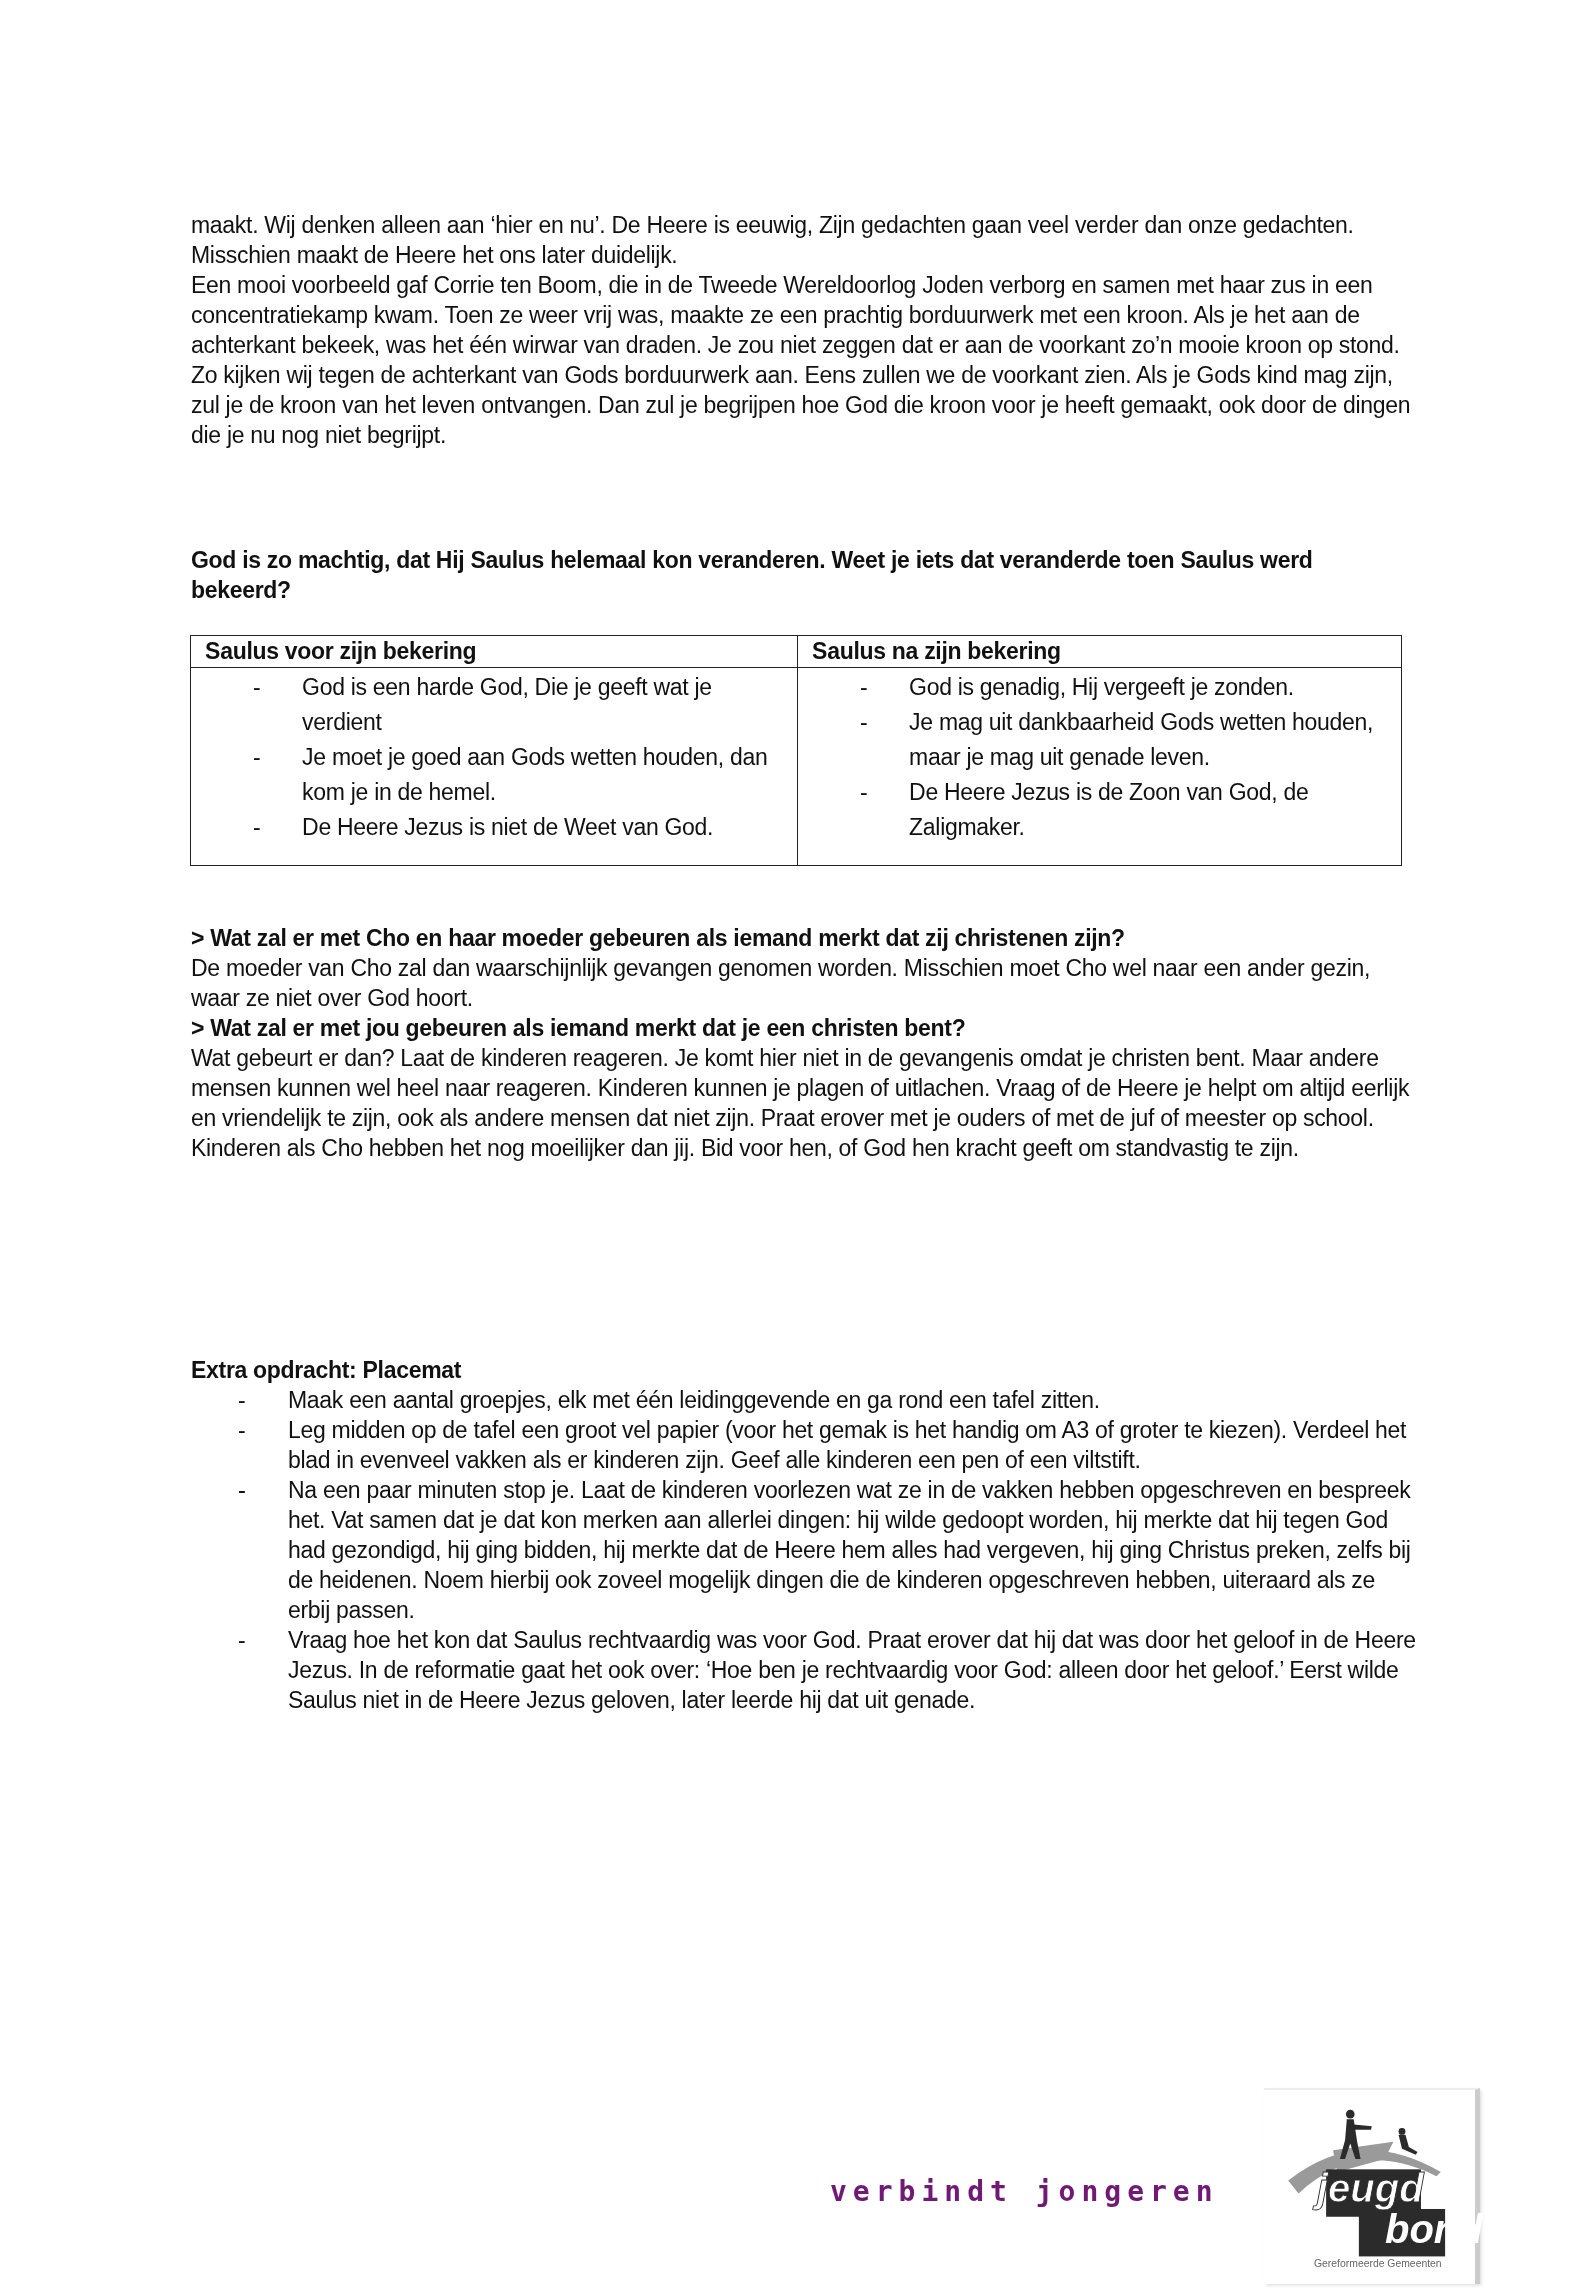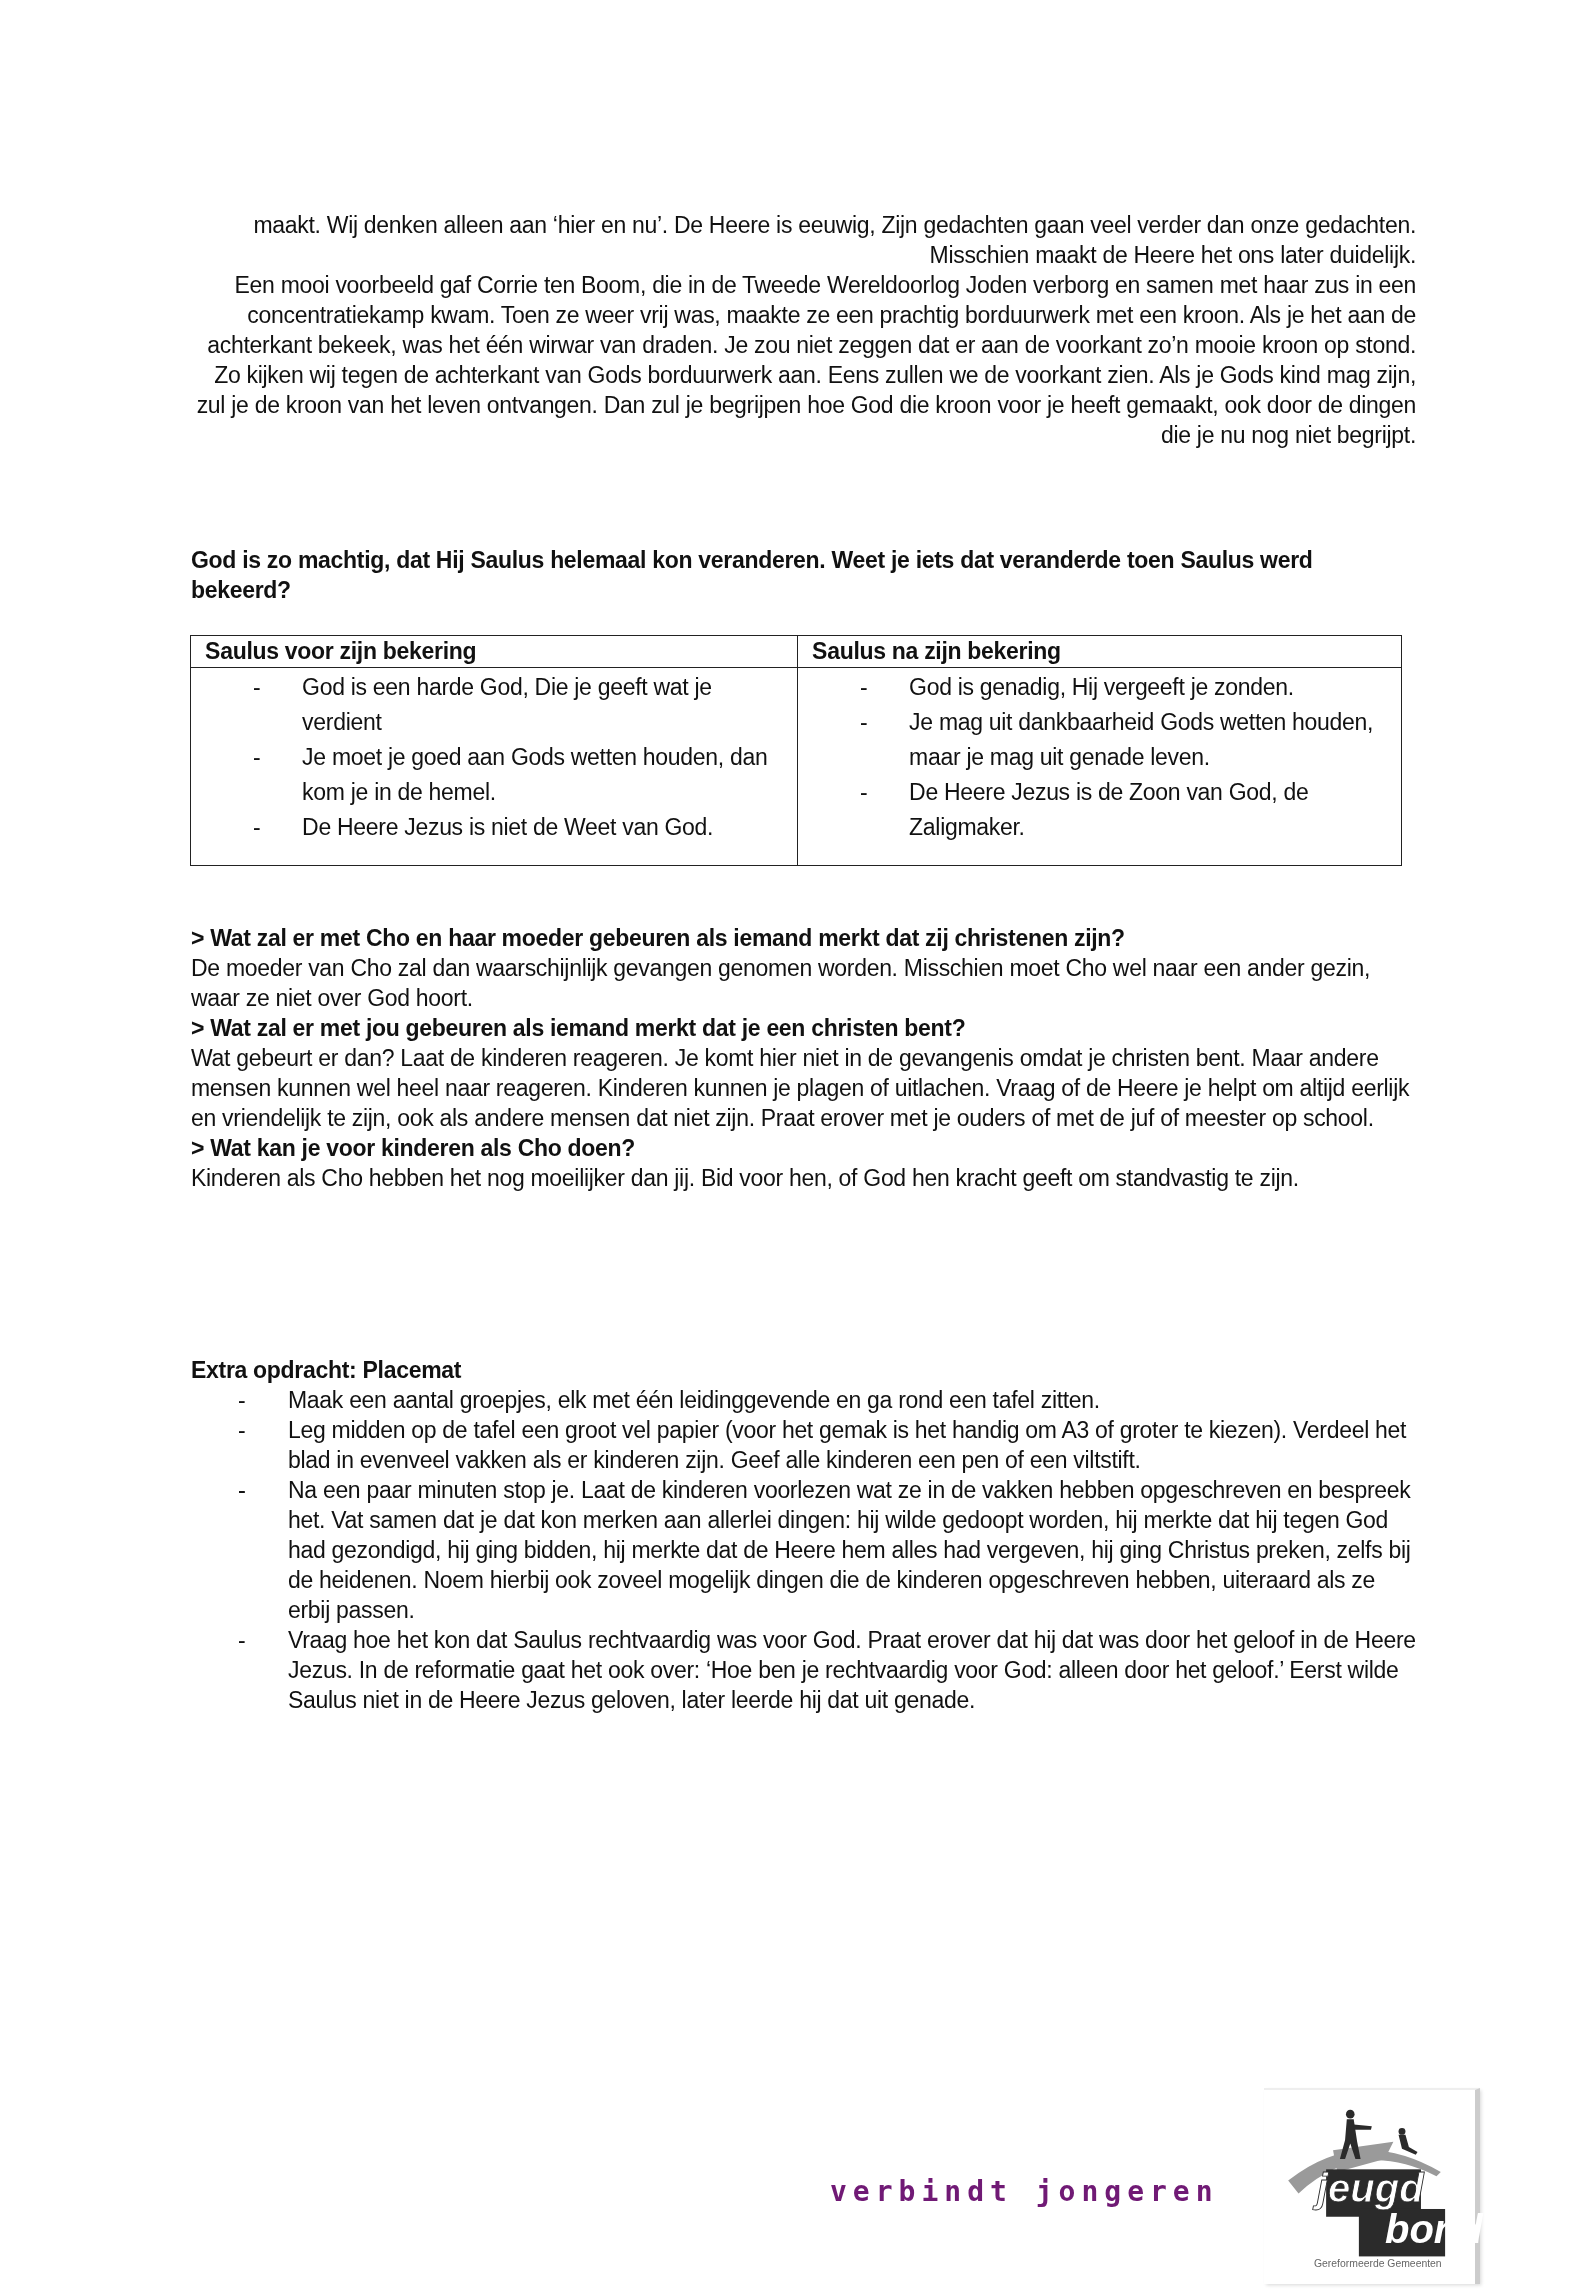--- a/index.html
+++ b/index.html
@@ -1,21 +1,21 @@
 <!DOCTYPE html>
 <html style="font-size:14px"><head>
 <meta charset="utf-8">
 <style>
   html, body { margin: 0; padding: 0; background: #ffffff; }
   body { width: 1592px; height: 2295px; position: relative; overflow: hidden;
          font-family: "Liberation Sans", "DejaVu Sans", sans-serif; color: #111; }
   .page { position: absolute; left: 191px; top: 0; width: 1225px; }
   .p { font-size: 23px; line-height: 30px; letter-spacing: -0.3px; margin: 0; }
   .b { font-weight: bold; }
-  #intro { position: absolute; top: 210px; left: 0; width: 1225px; text-align: right; }
+  #intro { position: absolute; top: 210px; left: 0; width: 1225px; }
   #q1 { position: absolute; top: 545px; left: 0; width: 1225px; }
   table.cmp { position: absolute; top: 635px; left: -0.9px; width: 1212px; border-collapse: collapse; padding-left: 47px; }
   table.cmp td, table.cmp th { border: 1.7px solid #222; vertical-align: top; font-size: 23px; line-height: 35px; letter-spacing: -0.3px; padding: 0 0 0 14px; text-align: left; }
   table.cmp th { height: 31px; line-height: 31px; font-weight: bold; }
   table.cmp td { height: 195px; padding-top: 1.7px; }
   table.cmp th:first-child, table.cmp td:first-child { width: 592px; }
   ul.dash { list-style: none; margin: 0; padding: 0; }
   ul.dash li { position: relative; padding-left: 97px; }
   ul.dash li .dash-mark { position: absolute; left: 49px; top: 0; }
   table.cmp ul.dash li { padding-left: 97px; padding-right: 10.4px; }
@@ -64,21 +64,20 @@
       </td>
     </tr>
   </tbody>
     </table>
 
   <div id="cho">
     <p class="p b">&gt; Wat zal er met Cho en haar moeder gebeuren als iemand merkt dat zij christenen zijn?</p>
     <p class="p">De moeder van Cho zal dan waarschijnlijk gevangen genomen worden. Misschien moet Cho wel naar een ander gezin, waar ze niet over God hoort.</p>
     <p class="p b">&gt; Wat zal er met jou gebeuren als iemand merkt dat je een christen bent?</p>
     <p class="p">Wat gebeurt er dan? Laat de kinderen reageren. Je komt hier niet in de gevangenis omdat je christen bent. Maar andere mensen kunnen wel heel naar reageren. Kinderen kunnen je plagen of uitlachen. Vraag of de Heere je helpt om altijd eerlijk en vriendelijk te zijn, ook als andere mensen dat niet zijn. Praat erover met je ouders of met de juf of meester op school.</p>
-    <p class="p b">&gt; Wat kan je voor kinderen als Cho doen?</p>
     <p class="p">Kinderen als Cho hebben het nog moeilijker dan jij. Bid voor hen, of God hen kracht geeft om standvastig te zijn.</p>
   </div>
 
   <div id="extra">
     <p class="p b">Extra opdracht: Placemat</p>
     <ul class="dash p">
       <li><span class="dash-mark">-</span><span>Maak een aantal groepjes, elk met één leidinggevende en ga rond een tafel zitten.</span></li>
       <li><span class="dash-mark">-</span><span>Leg midden op de tafel een groot vel papier (voor het gemak is het handig om A3 of groter te kiezen). Verdeel het blad in evenveel vakken als er kinderen zijn. Geef alle kinderen een pen of een viltstift.</span></li>
       <li><span class="dash-mark">-</span></li>
       <li><span class="dash-mark">-</span><span>Na een paar minuten stop je. Laat de kinderen voorlezen wat ze in de vakken hebben opgeschreven en bespreek het. Vat samen dat je dat kon merken aan allerlei dingen: hij wilde gedoopt worden, hij merkte dat hij tegen God had gezondigd, hij ging bidden, hij merkte dat de Heere hem alles had vergeven, hij ging Christus preken, zelfs bij de heidenen. Noem hierbij ook zoveel mogelijk dingen die de kinderen opgeschreven hebben, uiteraard als ze erbij passen.</span></li>

